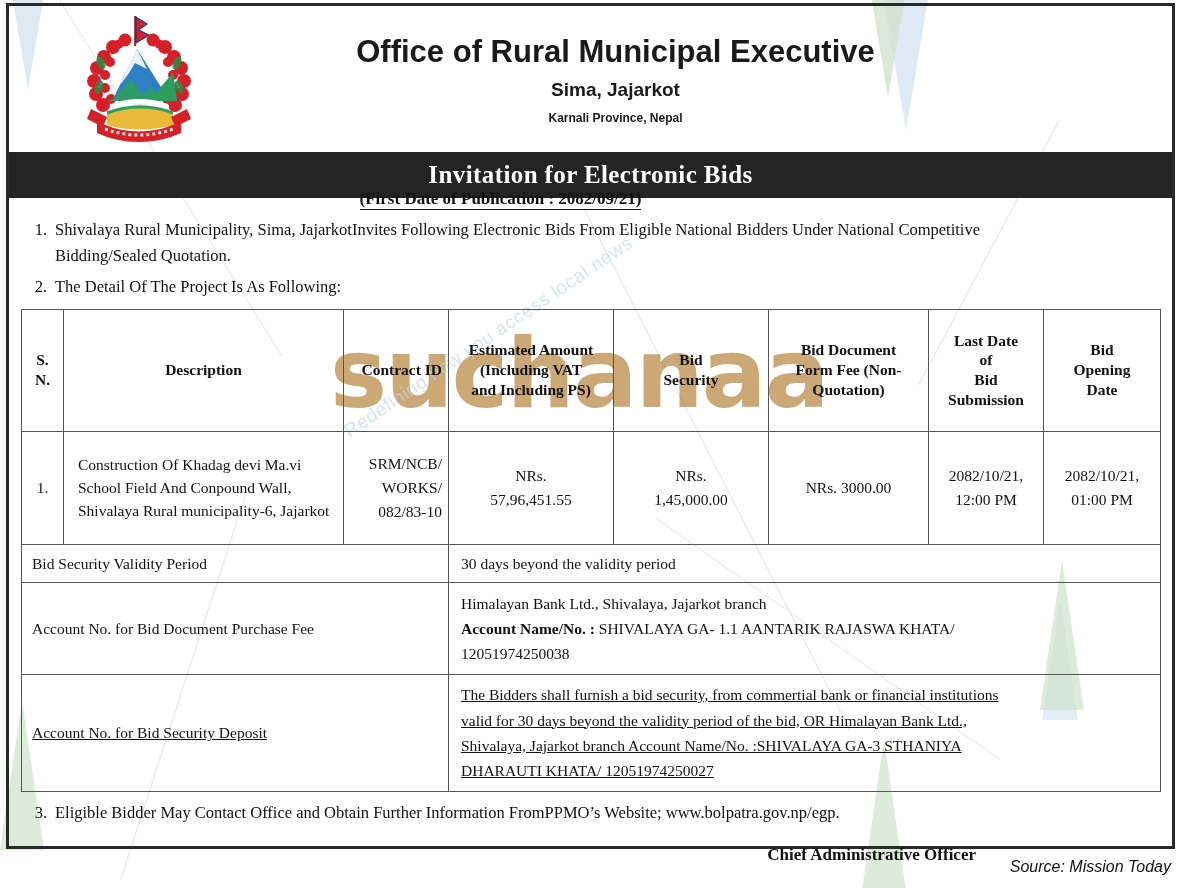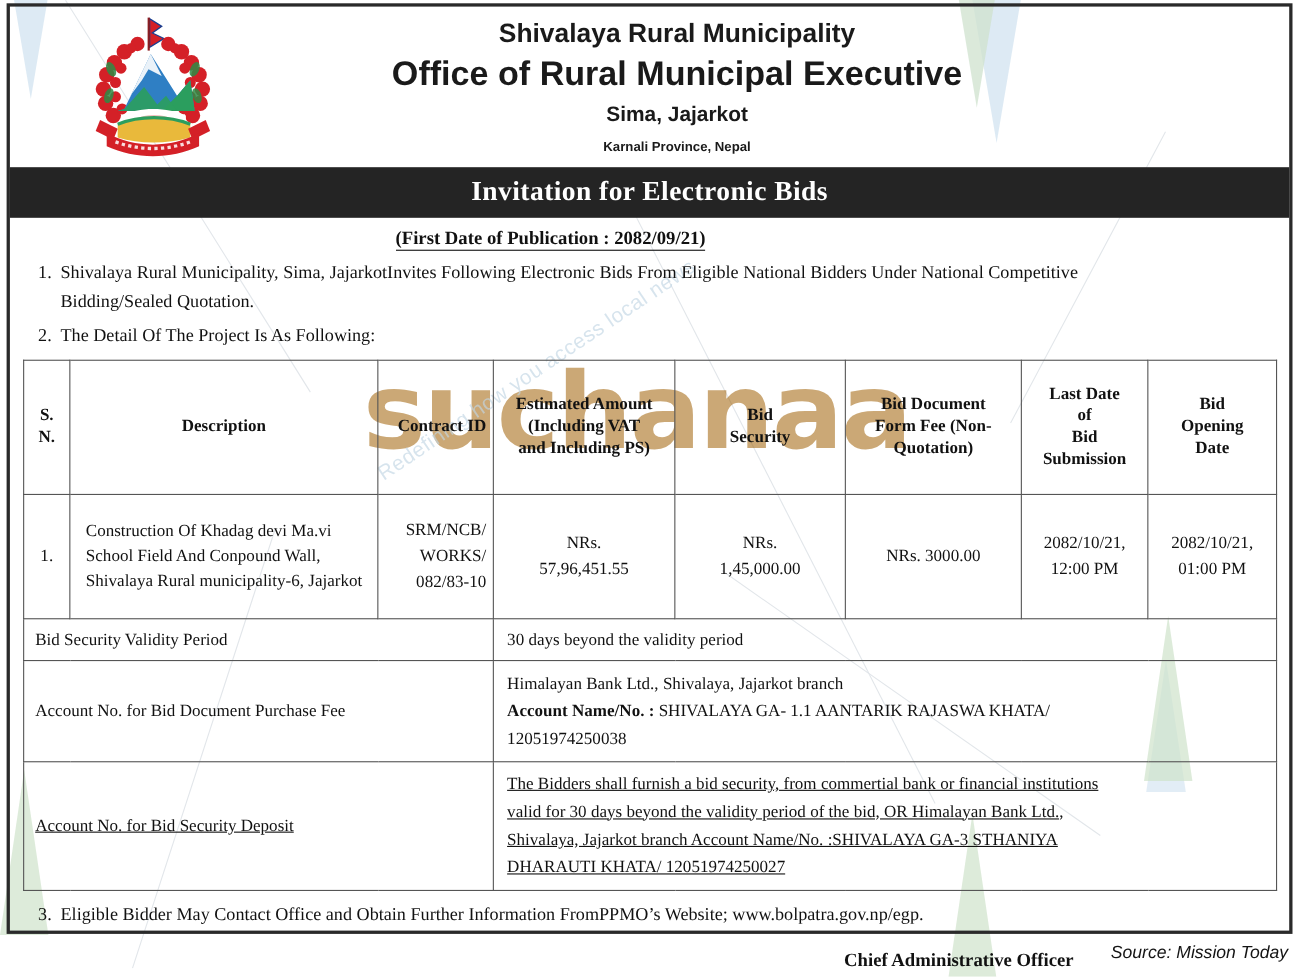--- a/index.html
+++ b/index.html
@@ -152,21 +152,21 @@
     font-family: "Liberation Serif", serif;
     font-weight: bold;
     font-size: 25px;
     letter-spacing: .4px;
   }
 
   
   .body-area {
     position: absolute;
     left: 9px;
-    top: 198px;
+    top: 180px;
     width: 983px;
     z-index: 3;
     box-sizing: border-box;
     padding: 0 12px;
   }
   .pubdate {
     text-align: center;
     font-weight: bold;
     font-size: 17px;
     margin-top: 9px;
@@ -357,21 +357,20 @@
         <path d="M30 100 C50 92 76 92 96 100 L96 112 C74 118 50 118 30 112 Z" fill="#e9b93b"></path>
         <path d="M30 100 C50 92 76 92 96 100" fill="none" stroke="#2b9e5e" stroke-width="3"></path>
 
         <path d="M14 96 L30 104 L26 114 L10 106 Z" fill="#d42027"></path>
         <path d="M110 96 L94 104 L98 114 L114 106 Z" fill="#d42027"></path>
         <path d="M20 108 C46 122 78 122 104 108 L104 120 C78 132 46 132 20 120 Z" fill="#d42027"></path>
         <path d="M28 116 C50 124 74 124 96 116" fill="none" stroke="#ffffff" stroke-width="3" stroke-dasharray="3 3" opacity=".85"></path>
       </svg>
     </div>
     <div class="titles">
-      <div class="t-line1">Shivalaya Rural Municipality</div>
       <div class="t-line2">Office of Rural Municipal Executive</div>
       <div class="t-line3">Sima, Jajarkot</div>
       <div class="t-line4">Karnali Province, Nepal</div>
     </div>
   </div>
 
   <div class="banner">
     <span>Invitation for Electronic Bids</span>
   </div>
 

